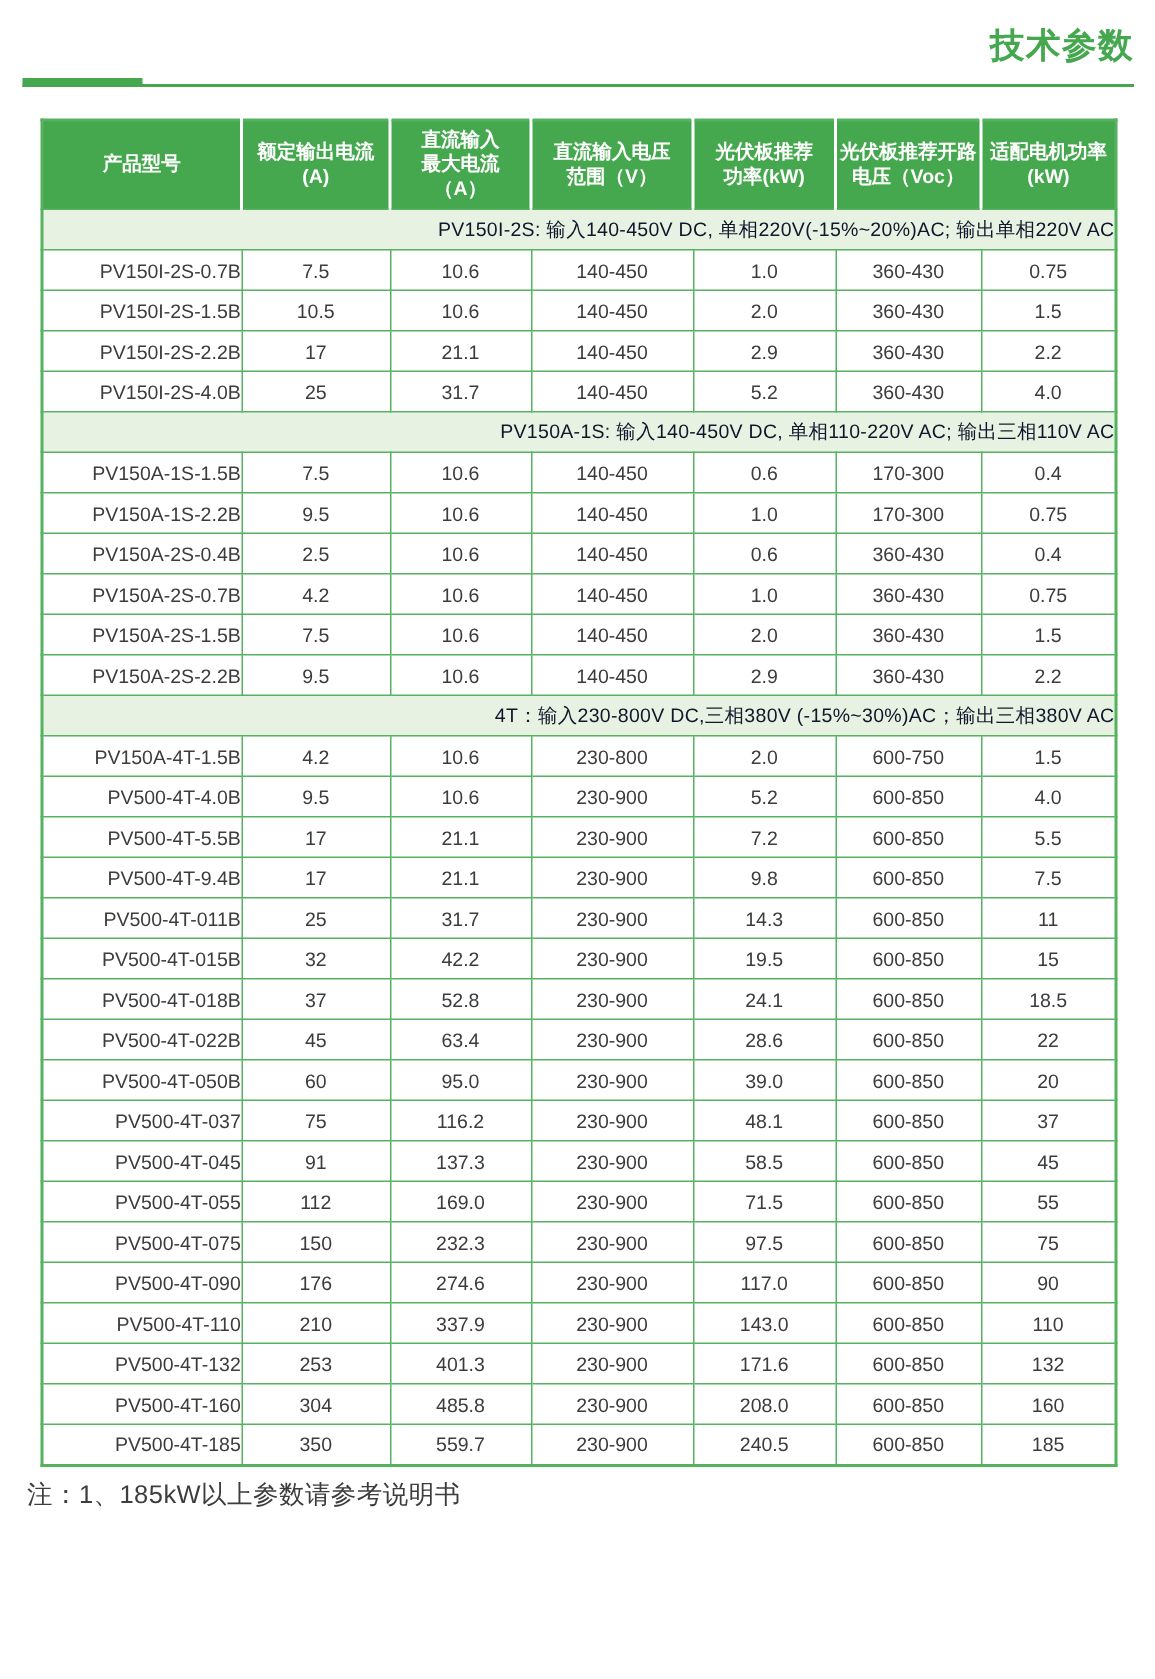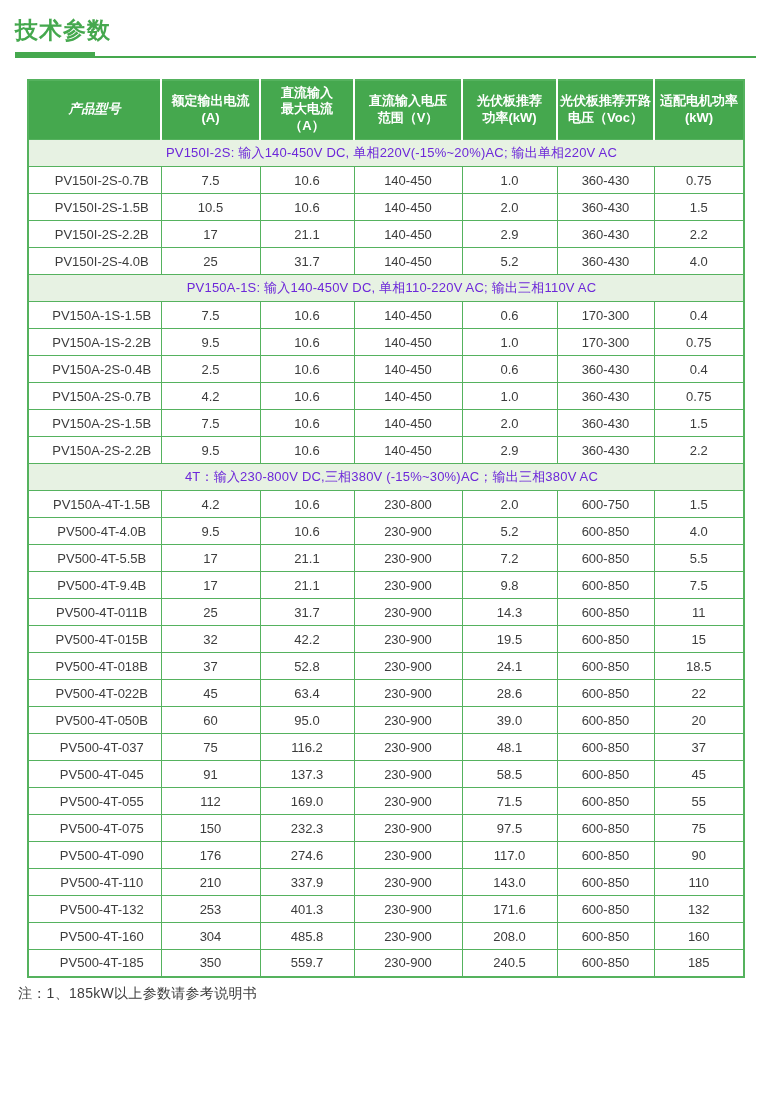--- a/index.html
+++ b/index.html
@@ -7,21 +7,21 @@
   body {
     width: 770px;
     height: 1119px;
     font-family: "Liberation Sans", "DejaVu Sans", sans-serif;
     color: #3c3c3c;
     overflow: hidden;
   }
   .page { width: 770px; height: 1119px; padding-top: 17px; }
 
   
-  .title-wrap { margin-left: 15px; margin-right: 14px; }
+  .title-wrap { margin-left: 15px; margin-right: 14px; text-align: right; }
   .page-title {
     font-size: 23px;
     font-weight: bold;
     color: var(--green, #45a84e);
     letter-spacing: 1px;
     line-height: 1.2;
   }
   .title-rule { position: relative; height: 6px; margin-top: 7px; }
   .title-rule .thick {
     position: absolute; left: 0; bottom: 0;
@@ -48,50 +48,50 @@
     font-size: 13px;
     font-weight: bold;
     height: 60px;
     text-align: center;
     vertical-align: middle;
     line-height: 1.3;
     white-space: pre-line;
     border-left: 2px solid #ffffff;
     padding: 2px 1px;
   }
-  .spec-table th:first-child { border-left: none; font-style: italic; }
+  .spec-table th:first-child { border-left: none; }
 
   .spec-table td {
     border: 1px solid var(--border, #55b25e);
     height: 27px;
     font-size: 13px;
     color: var(--text, #3c3c3c);
     vertical-align: middle;
   }
   .spec-table tr.section-row td {
     background: var(--sectionbg, #e7f2e3);
-    text-align: center;
+    text-align: right;
     padding-left: 11px;
-    color: #6d28d9;
+    color: #0f172a;
     letter-spacing: 0.2px;
   }
   .spec-table td.model-cell {
-    text-align: center;
+    text-align: right;
     padding-left: 14px;
     background: #ffffff;
   }
   .spec-table td.value-cell {
     text-align: center;
     background: #ffffff;
   }
 
   
   .footnote {
     margin: 7px 0 0 18px;
-    font-size: 14px;
+    font-size: 17px;
     color: #3d3d3d;
     letter-spacing: 0.3px;
   }
 </style>
 </head>
 <body>
 
 <div class="page">
 
   <div class="title-wrap">

